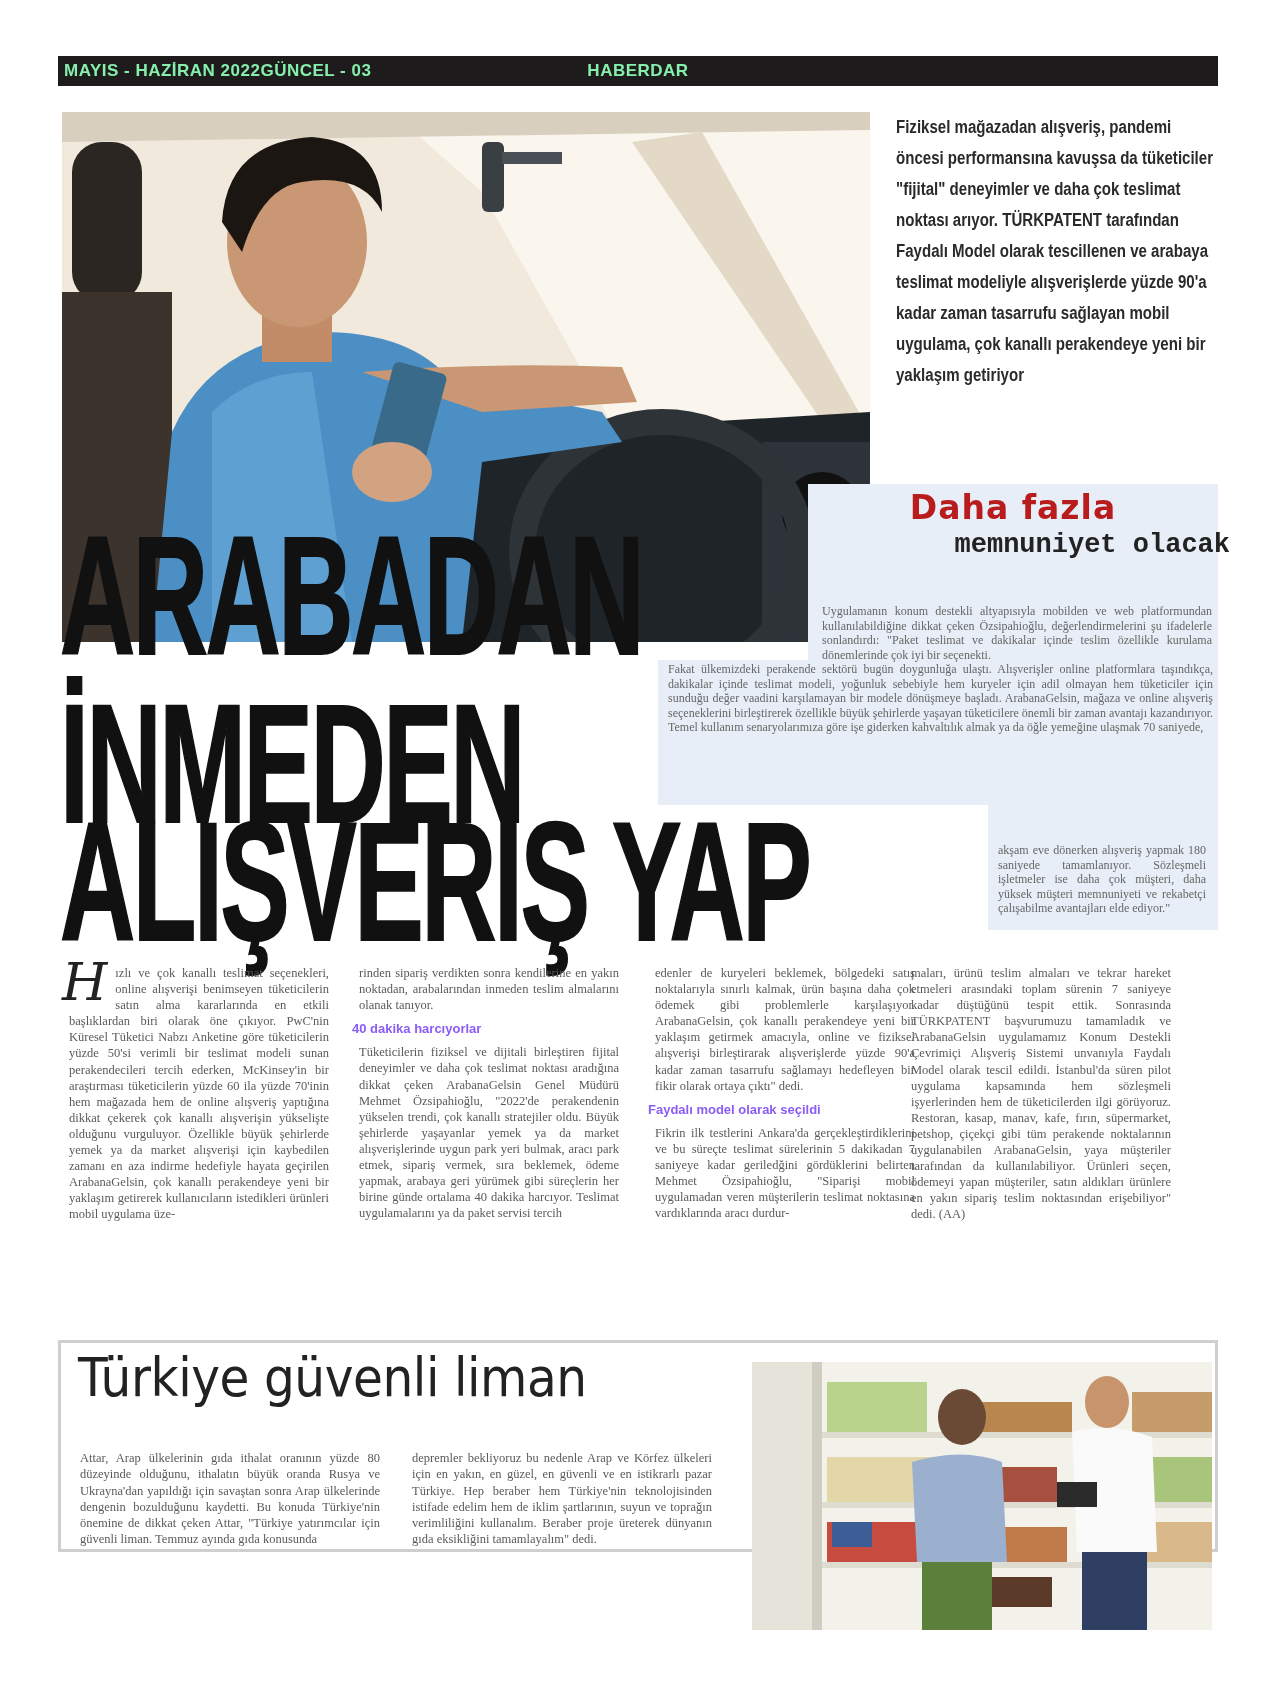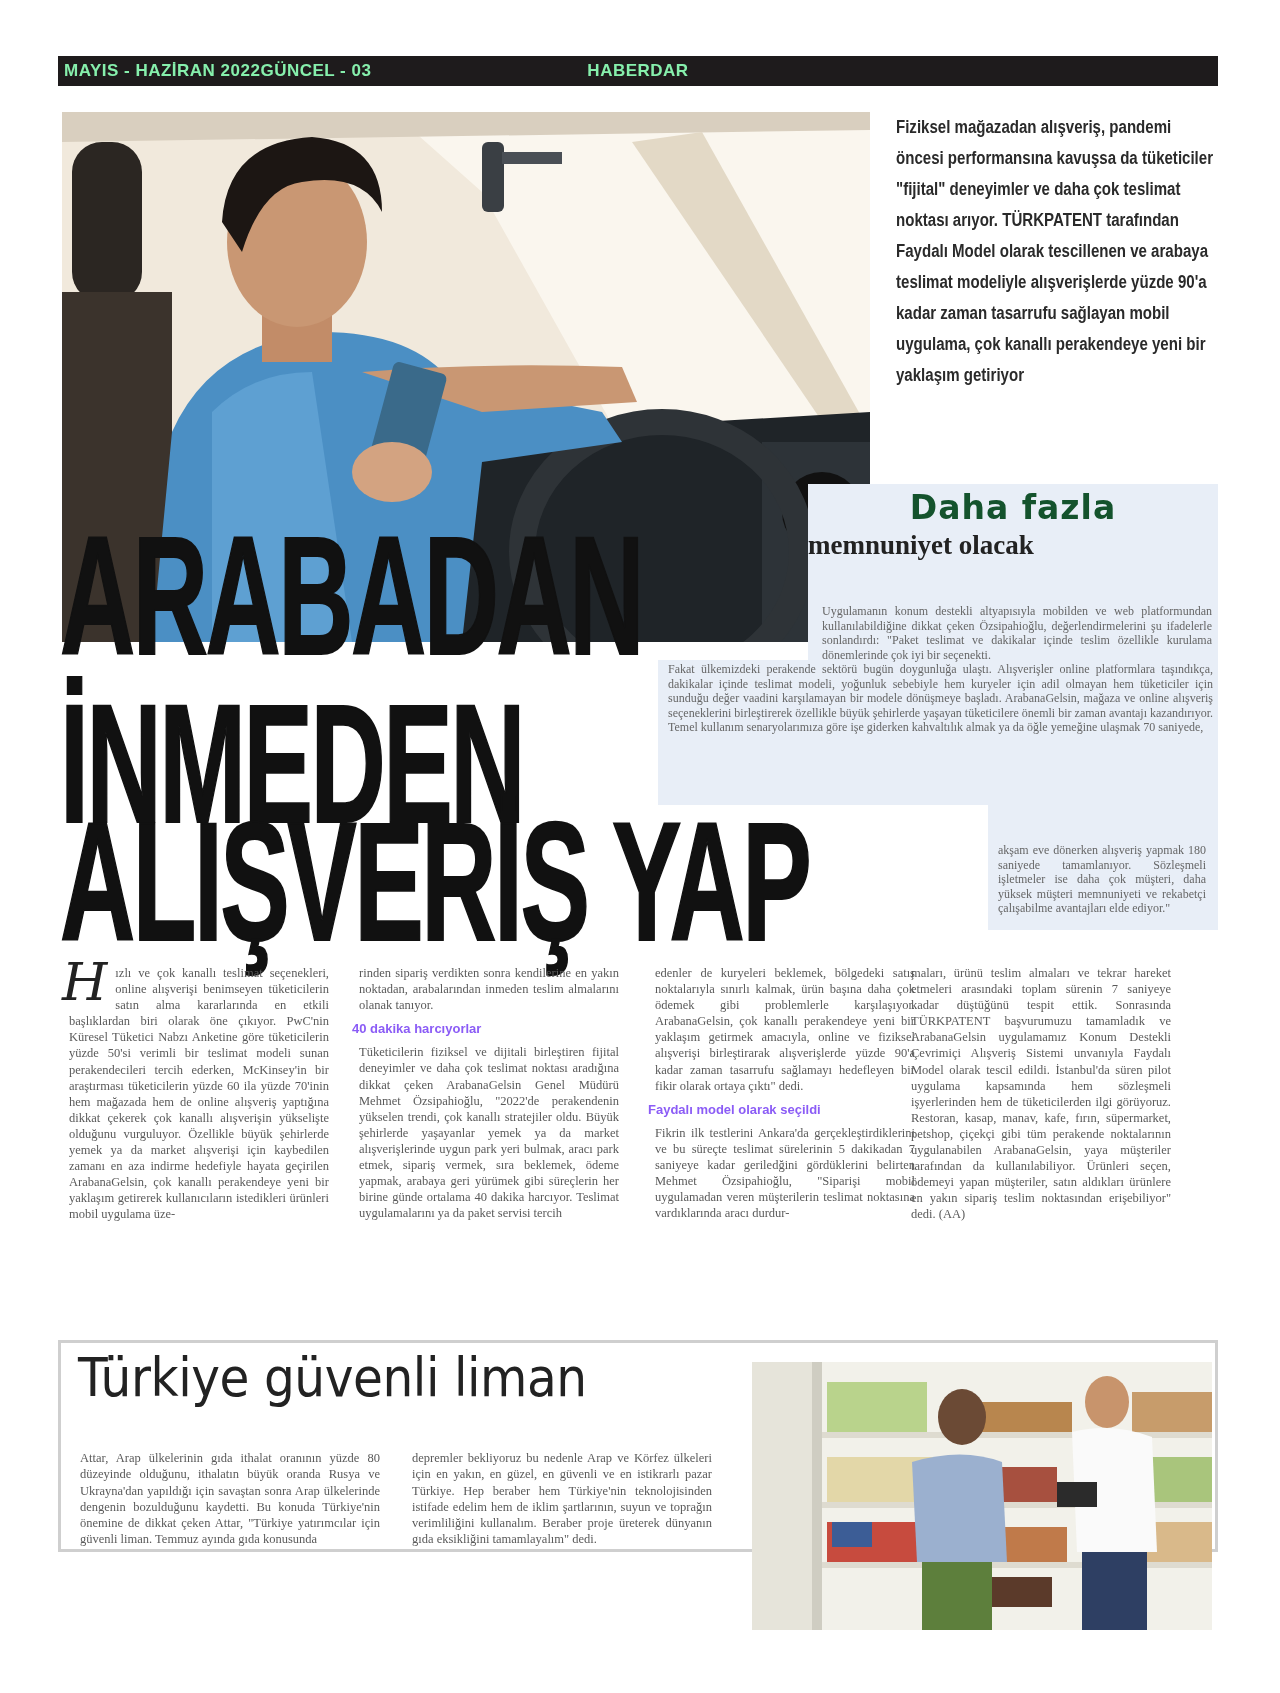--- a/index.html
+++ b/index.html
@@ -25,23 +25,23 @@
           font-family: "Liberation Sans", sans-serif; font-size: 17.5px; line-height: 31px;
           color: #2a2a2a; font-weight: bold; transform: scaleX(0.86); transform-origin: left top;
           width: 372px; }
 
   
   .sidebox { left: 808px; top: 484px; width: 410px; height: 178px; background: #e8eef7; }
   .sidebox2 { left: 658px; top: 660px; width: 560px; height: 145px; background: #e8eef7; }
   .sidebox3 { left: 988px; top: 800px; width: 230px; height: 130px; background: #e8eef7; }
   .side-title-red { left: 808px; top: 488px; width: 410px; text-align: center;
           font-family: "DejaVu Sans", sans-serif; font-weight: bold; font-size: 33px;
-          color: #14532d; letter-spacing: 1px; }
-  .side-title-black { left: 808px; top: 530px; width: 422px; text-align: left;
-          font-family: Liberation Serif, serif; font-weight: bold; font-size: 27px; color: #222; }
+          color: #b91c1c; letter-spacing: 1px; }
+  .side-title-black { left: 808px; top: 530px; width: 422px; text-align: right;
+          font-family: Liberation Mono, monospace; font-weight: bold; font-size: 27px; color: #222; }
   .side-body { font-size: 12px; line-height: 14.6px; color: #666; text-align: justify; }
   .sb1 { left: 822px; top: 604px; width: 390px; }
   .sb2 { left: 668px; top: 662px; width: 545px; }
   .sb3 { left: 998px; top: 843px; width: 208px; }
 
   
   .headline { left: 60px; font-family: "Liberation Sans", sans-serif; font-weight: 900;
               color: #111; line-height: 1; letter-spacing: -4px;
               -webkit-text-stroke: 2px #111; transform-origin: left top; white-space: nowrap; }
   .h1 { top: 512px; font-size: 168px; transform: scaleX(0.62); }

